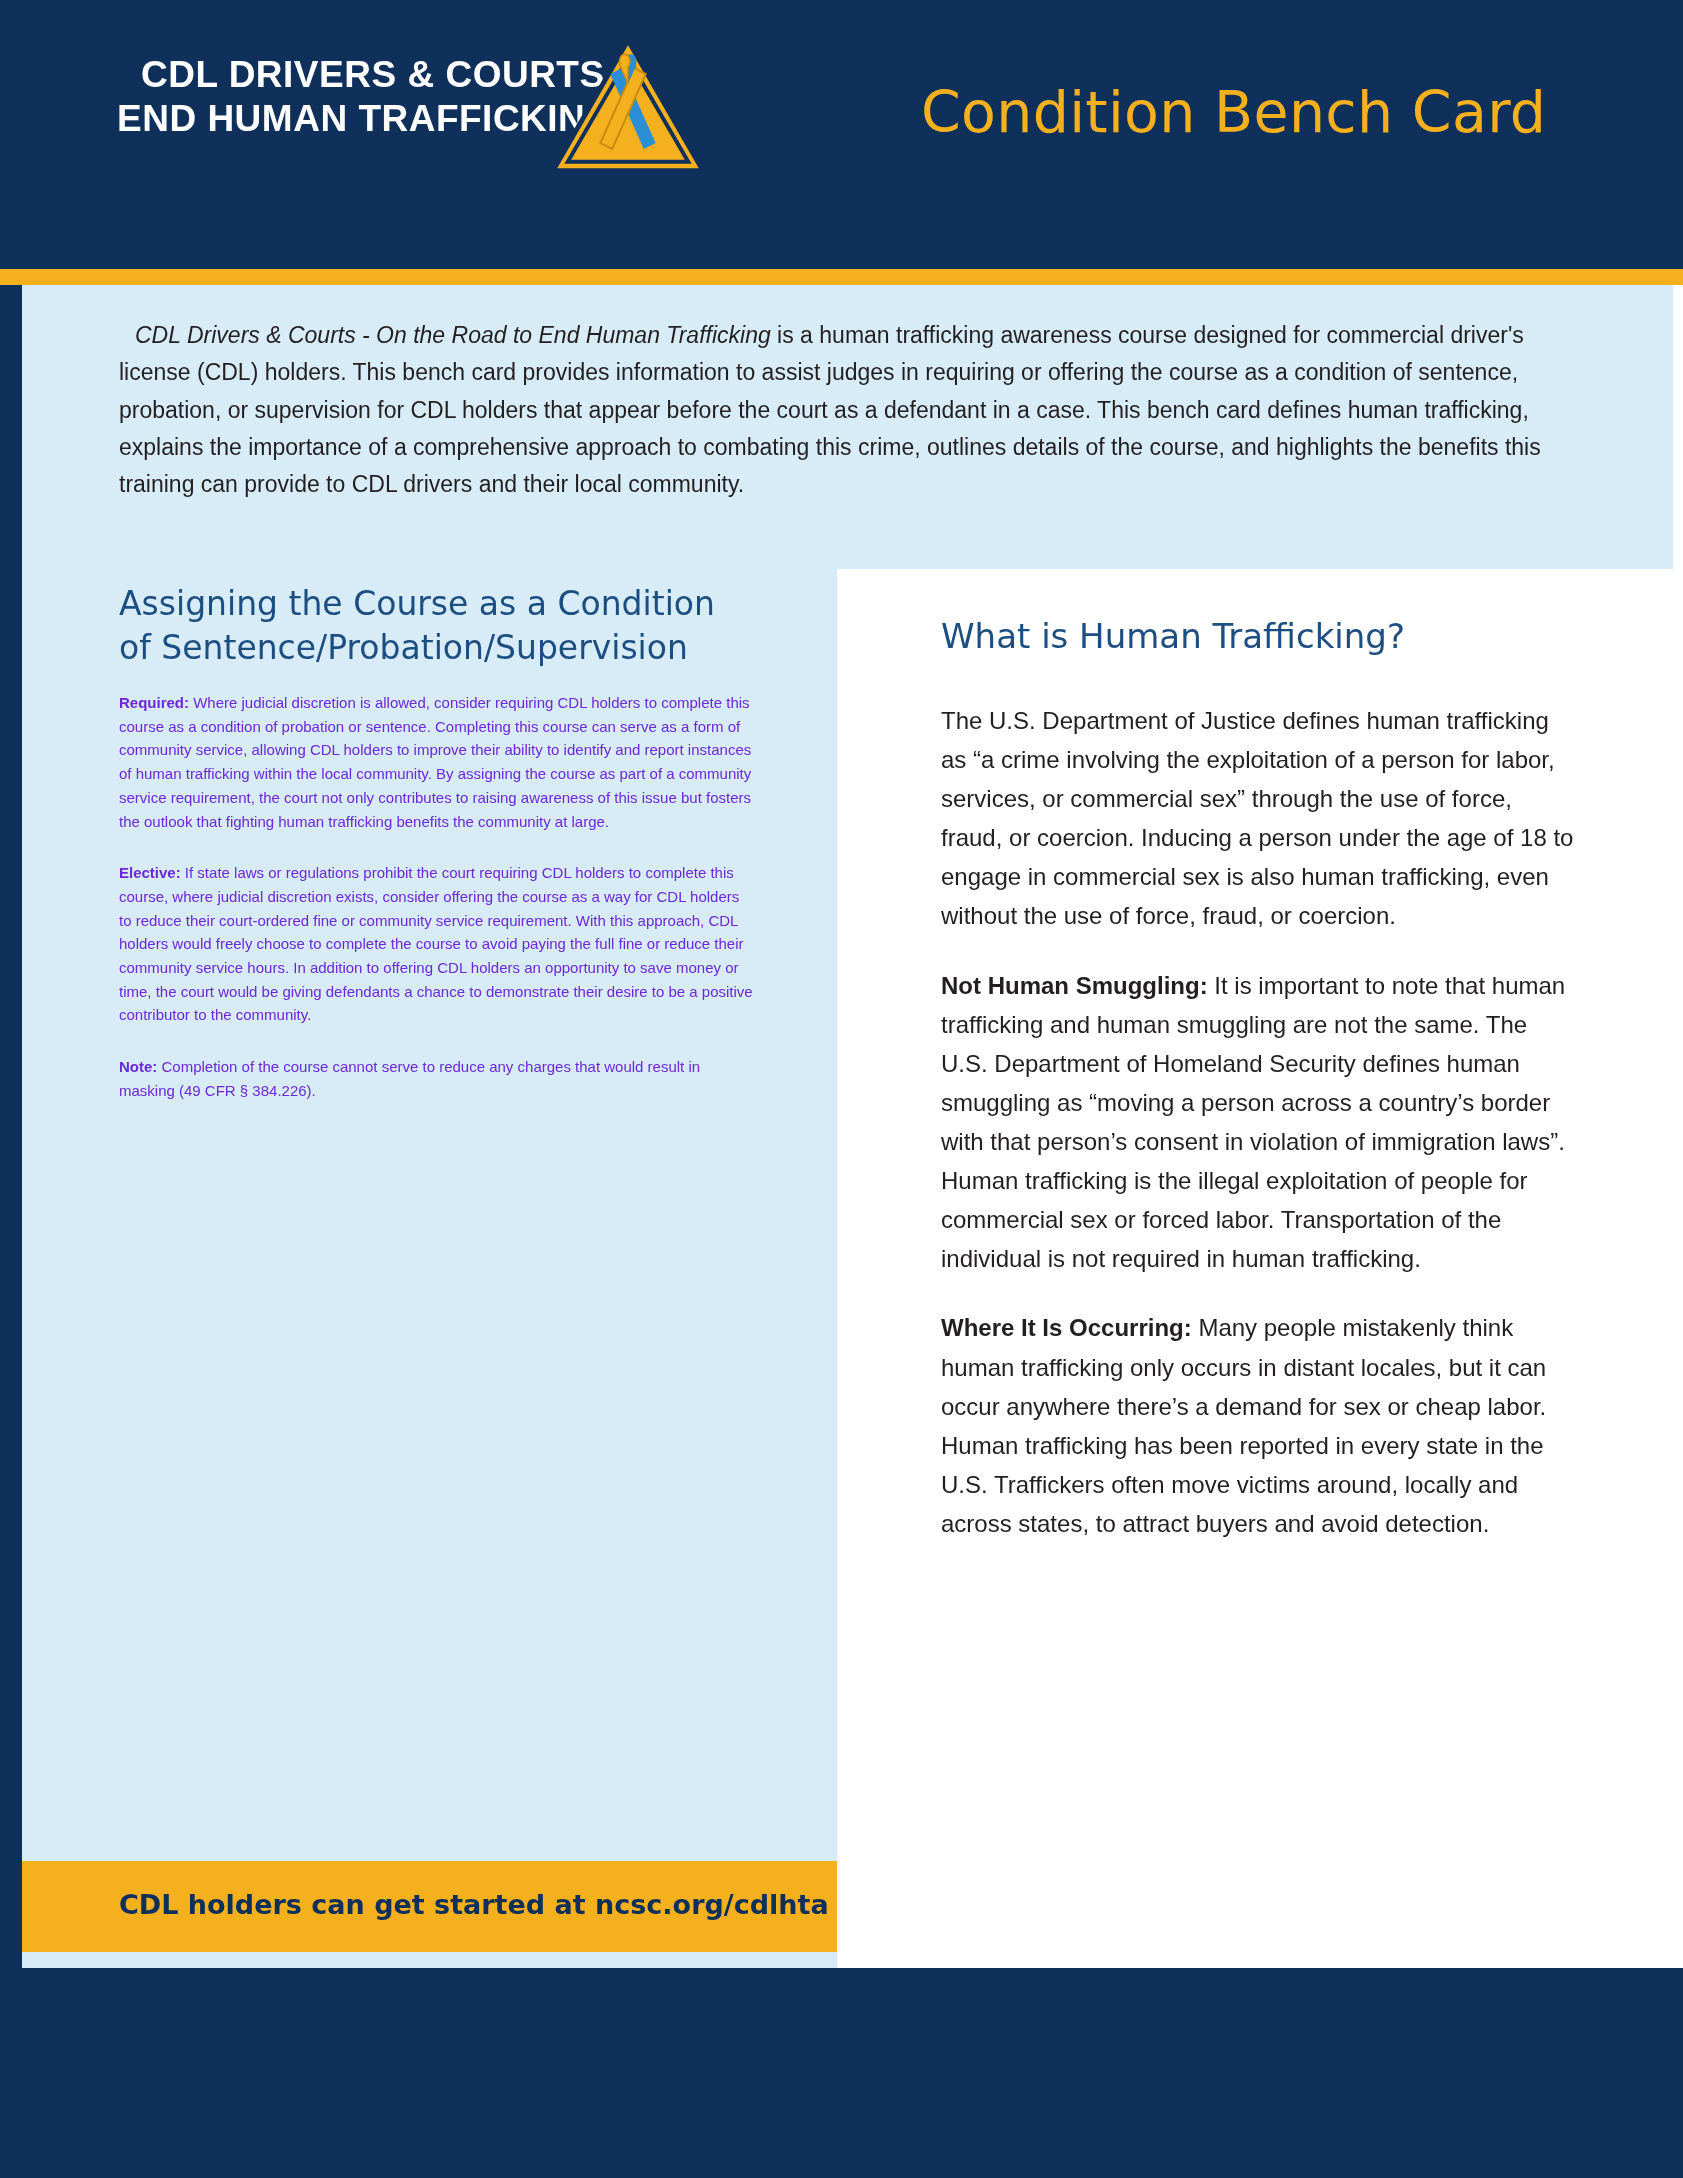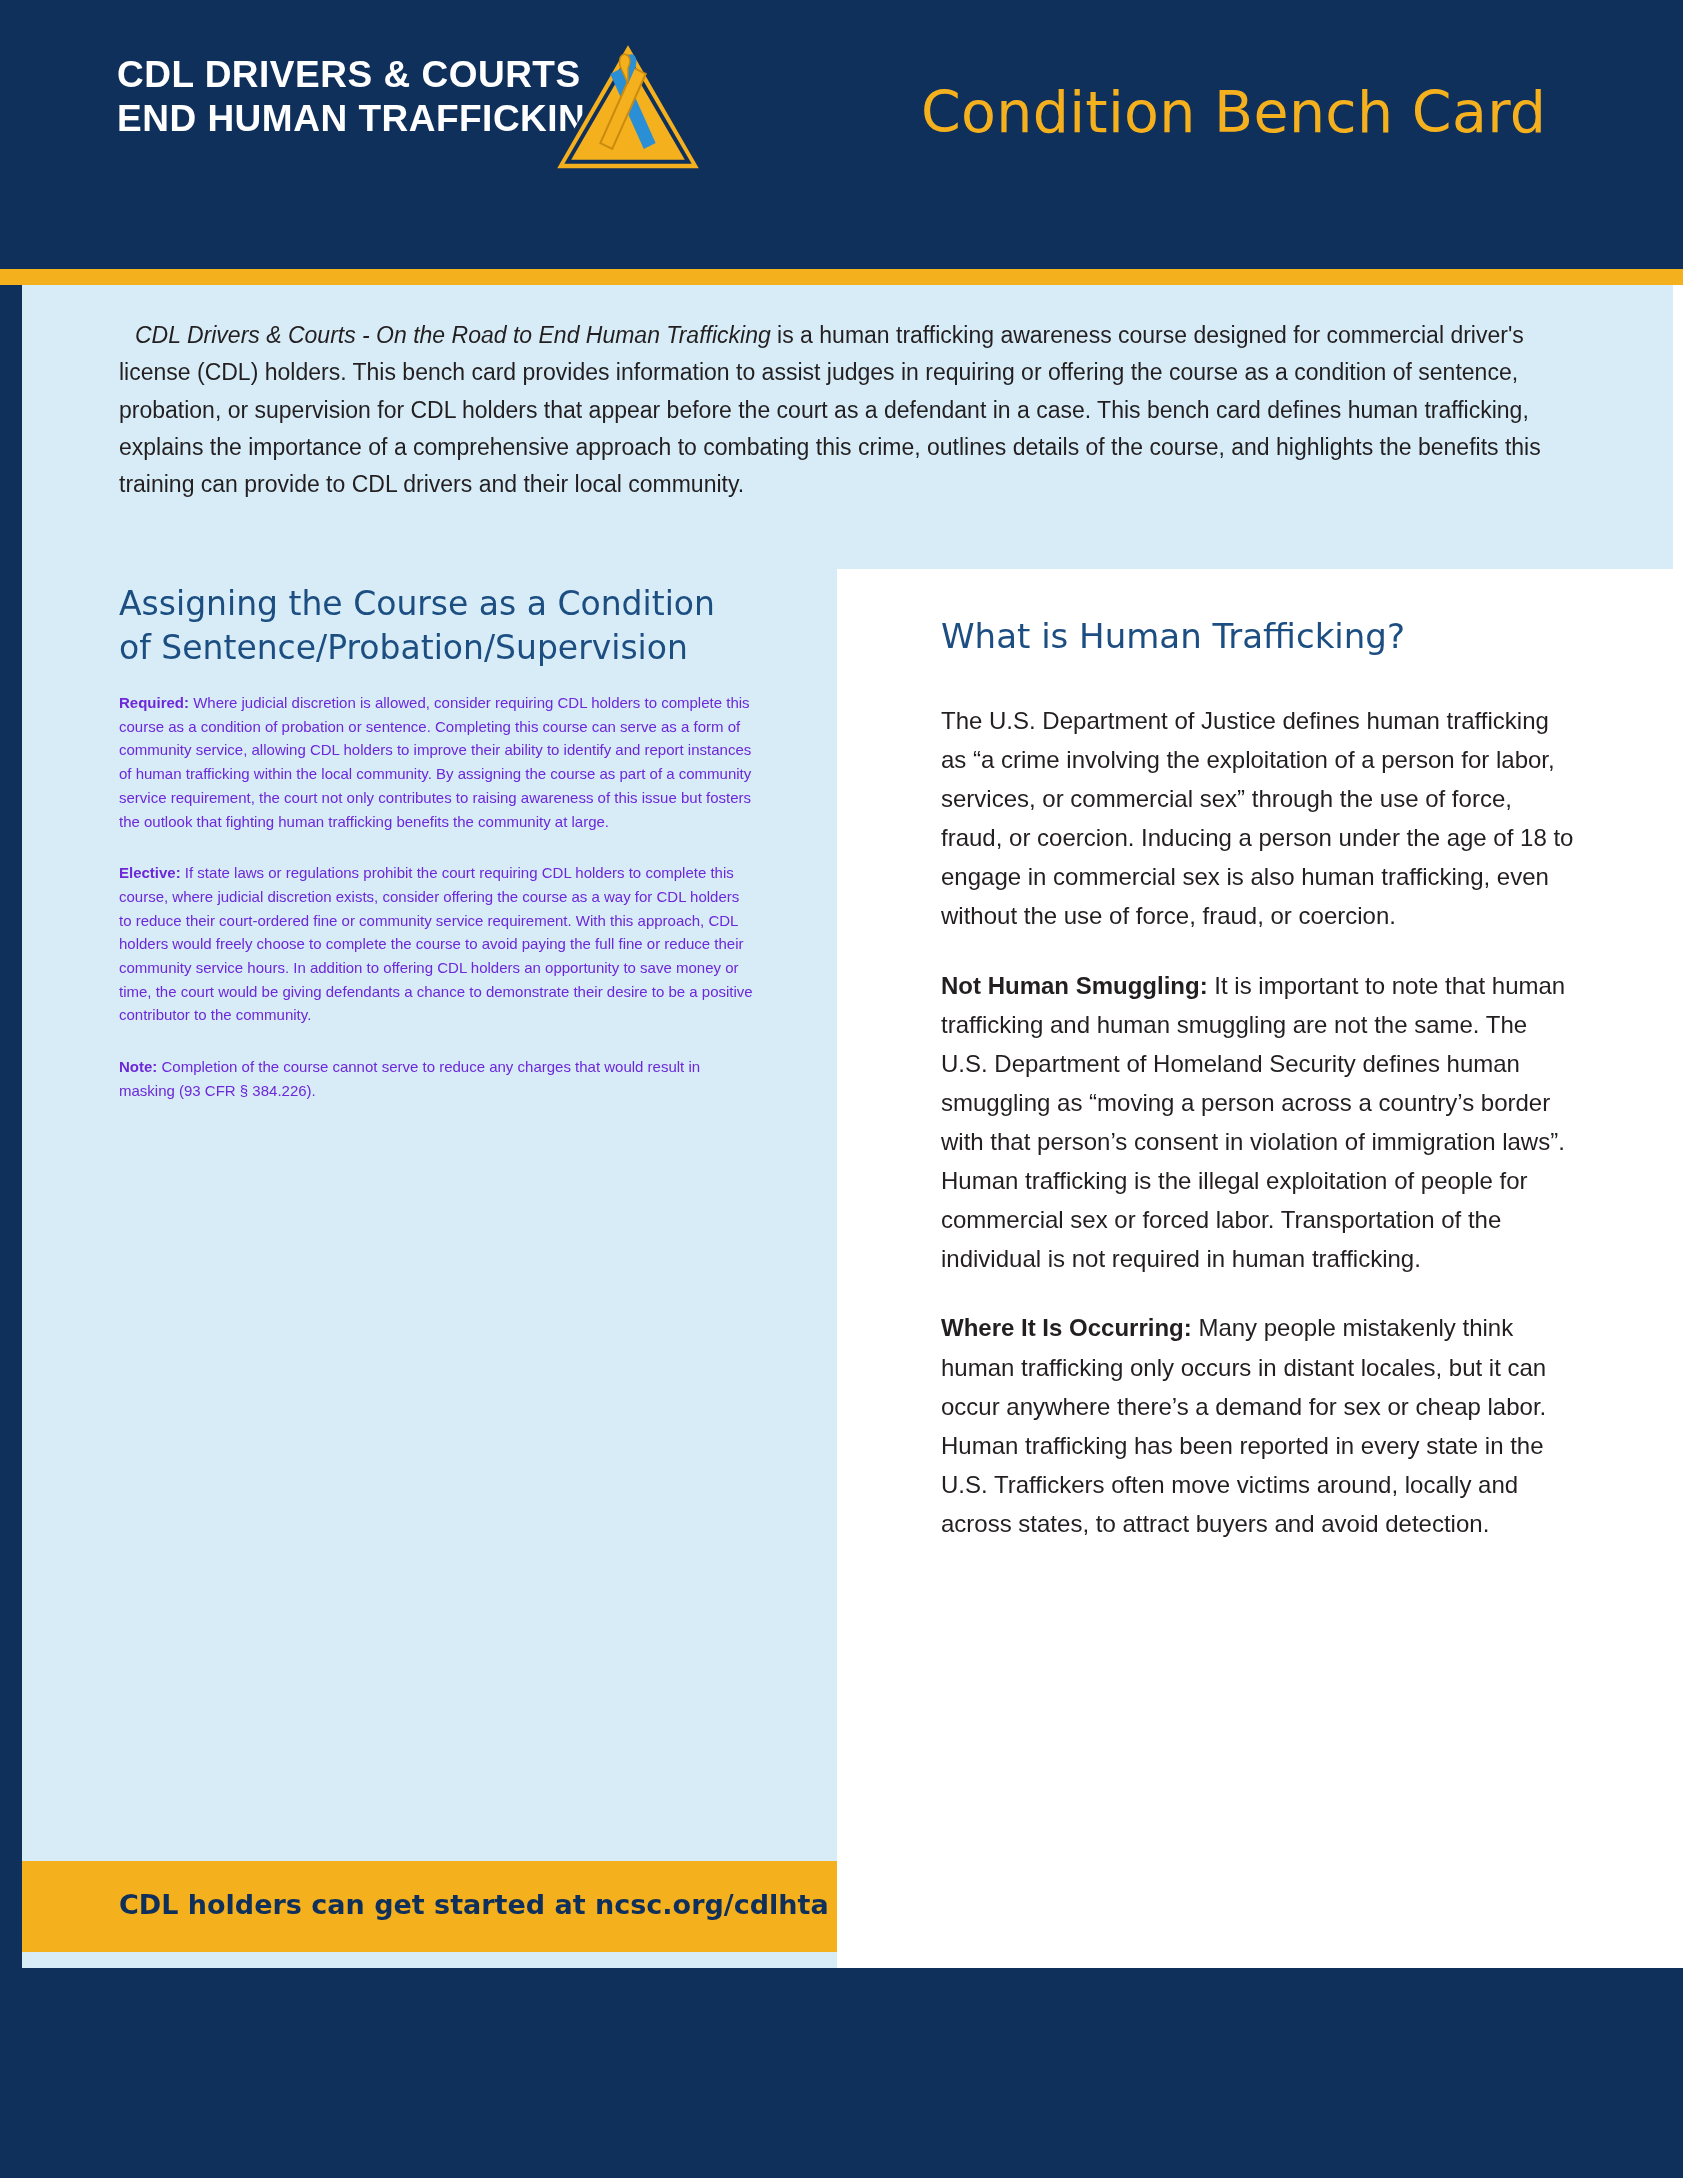--- a/index.html
+++ b/index.html
@@ -39,20 +39,21 @@
     left: 117px;
     top: 53px;
     width: 574px;
   }
   .logo-line1 {
     font-size: 37px;
     font-weight: bold;
     letter-spacing: 0.5px;
     color: #ffffff;
     line-height: 1.18;
+    margin-left: 24px;
   }
   .logo-line2 {
     font-size: 33px;
     font-weight: normal;
     letter-spacing: 1.6px;
     color: #ffffff;
     line-height: 1.35;
   }
   .logo-line3 {
     font-size: 37px;
@@ -223,21 +224,21 @@
 
   <p>
     <b>Required:</b><span> Where judicial discretion is allowed, consider requiring CDL holders to complete this course as a condition of probation or sentence. Completing this course can serve as a form of community service, allowing CDL holders to improve their ability to identify and report instances of human trafficking within the local community. By assigning the course as part of a community service requirement, the court not only contributes to raising awareness of this issue but fosters the outlook that fighting human trafficking benefits the community at large.</span>
   </p>
 
   <p>
     <b>Elective:</b><span> If state laws or regulations prohibit the court requiring CDL holders to complete this course, where judicial discretion exists, consider offering the course as a way for CDL holders to reduce their court-ordered fine or community service requirement. With this approach, CDL holders would freely choose to complete the course to avoid paying the full fine or reduce their community service hours. In addition to offering CDL holders an opportunity to save money or time, the court would be giving defendants a chance to demonstrate their desire to be a positive contributor to the community.</span>
   </p>
 
   <p>
-    <b>Note:</b><span> Completion of the course cannot serve to reduce any charges that would result in masking (93 CFR § 384.226).</span>
+    <b>Note:</b><span> Completion of the course cannot serve to reduce any charges that would result in masking (49 CFR § 384.226).</span>
   </p>
 </div>
 
 <div class="right-col">
   <h2 class="col-heading">What is Human Trafficking?</h2>
 
   <p>
     <span>The U.S. Department of Justice defines human trafficking as “a crime involving the exploitation of a person for labor, services, or commercial sex” through the use of force, fraud, or coercion. Inducing a person under the age of 18 to engage in commercial sex is also human trafficking, even without the use of force, fraud, or coercion.</span>
   </p>
 

